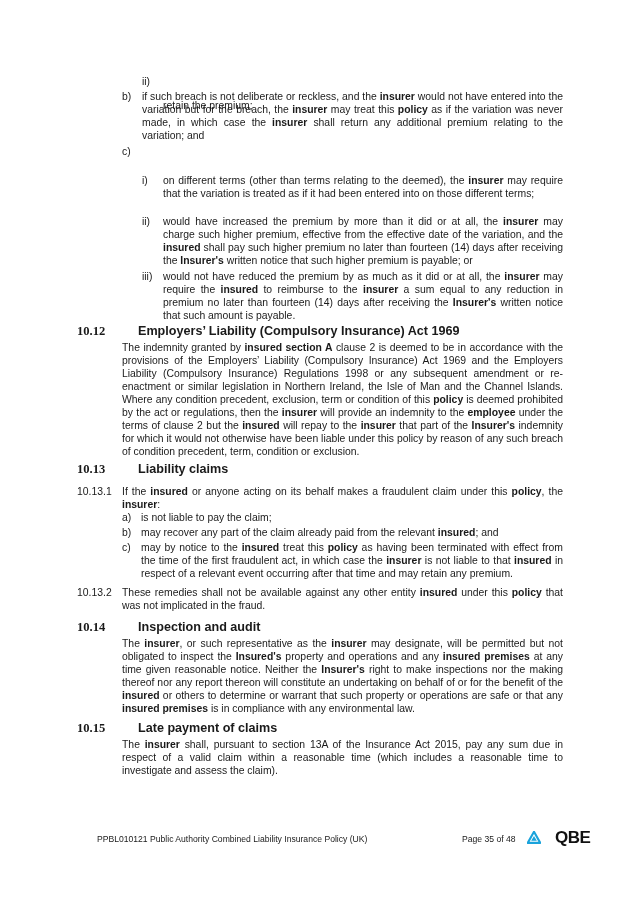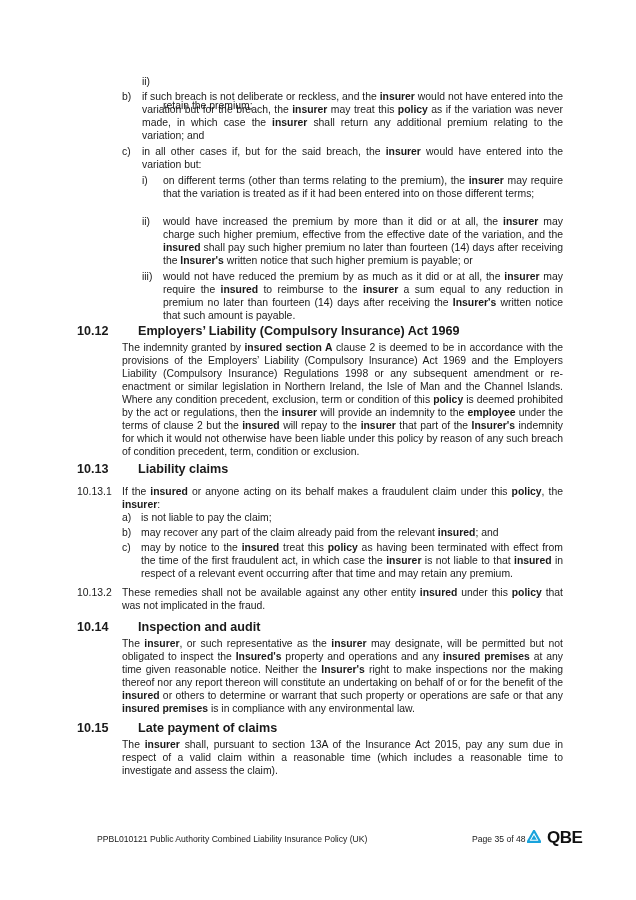--- a/index.html
+++ b/index.html
@@ -3,44 +3,43 @@
 <meta charset="utf-8">
 <style>
   html, body { margin: 0; padding: 0; background: #ffffff; }
   body { width: 636px; height: 900px; position: relative; overflow: hidden;
          font-family: "Liberation Sans", sans-serif; color: #1a1a1a; }
   .page { position: absolute; left: 0; top: 0; width: 636px; height: 900px; }
   .txt { font-size: 10.4px; line-height: 13px; text-align: justify; }
   .para { position: absolute; }
   .b { font-weight: bold; }
   .h2 { position: absolute; font-size: 12.6px; font-weight: bold; line-height: 16px; }
-  .h2 .num { position: absolute; left: 0; }
+  .h2 .num { position: absolute; left: 0; font-family: Liberation Serif, serif; }
   .h2 .ttl { position: absolute; left: 45px; white-space: nowrap; padding-left: 16px; }
   .marker { position: absolute; }
   .footer { position: absolute; font-size: 8.6px; line-height: 11px; top: 834px; white-space: nowrap; margin-left: 20px; }
-  .logo { position: absolute; left: 527px; top: 830px; display: flex; align-items: flex-start; gap: 6px; }
+  .logo { position: absolute; left: 527px; top: 830px; display: flex; align-items: center; gap: 14px; }
   .logo-mark { width: 14px; height: 14px; }
   .logo-text { font-size: 17px; font-weight: bold; letter-spacing: -0.5px; color: #111; line-height: 16px; }
 </style>
 </head>
 <body>
 
 <div class="page">
 
   <div class="txt marker" style="left:142px; top:75px;">ii)</div>
   <div class="txt para" style="left:163px; top:75px; width:400px;margin-top:24px;"><span>retain the premium;</span></div>
 
   <div class="txt marker" style="left:122px; top:90px;">b)</div>
   <div class="txt para" style="left:142px; top:90px; width:421px;"><span>if such breach is not deliberate or reckless, and the </span><span class="b">insurer</span><span> would not have entered into the variation but for the breach, the </span><span class="b">insurer</span><span> may treat this </span><span class="b">policy</span><span> as if the variation was never made, in which case the </span><span class="b">insurer</span><span> shall return any additional premium relating to the variation; and</span></div>
 
   <div class="txt marker" style="left:122px; top:145px;">c)</div>
-  <div class="txt para" style="left:142px; top:145px; width:421px;"><span>in all other cases if, but for the said breach, the </span><span class="b">insurer</span><span> would have entered into the variation but:</span></div>
 
   <div class="txt marker" style="left:142px; top:174px;">i)</div>
-  <div class="txt para" style="left:163px; top:174px; width:400px;"><span>on different terms (other than terms relating to the premium), the </span><span class="b">insurer</span><span> may require that the variation is treated as if it had been entered into on those different terms;</span></div>
+  <div class="txt para" style="left:163px; top:174px; width:400px;"><span>on different terms (other than terms relating to the deemed), the </span><span class="b">insurer</span><span> may require that the variation is treated as if it had been entered into on those different terms;</span></div>
 
   <div class="txt marker" style="left:142px; top:215px;">ii)</div>
   <div class="txt para" style="left:163px; top:215px; width:400px;"><span>would have increased the premium by more than it did or at all, the </span><span class="b">insurer</span><span> may charge such higher premium, effective from the effective date of the variation, and the </span><span class="b">insured</span><span> shall pay such higher premium no later than fourteen (14) days after receiving the </span><span class="b">Insurer's</span><span> written notice that such higher premium is payable; or</span></div>
 
   <div class="txt marker" style="left:142px; top:270px;">iii)</div>
   <div class="txt para" style="left:163px; top:270px; width:400px;"><span>would not have reduced the premium by as much as it did or at all, the </span><span class="b">insurer</span><span> may require the </span><span class="b">insured</span><span> to reimburse to the </span><span class="b">insurer</span><span> a sum equal to any reduction in premium no later than fourteen (14) days after receiving the </span><span class="b">Insurer's</span><span> written notice that such amount is payable.</span></div>
 
   <div class="h2" style="left:77px; top:323px; width:490px;">
     <span class="num">10.12</span>
     <span class="ttl">Employers’ Liability (Compulsory Insurance) Act 1969</span>
@@ -73,21 +72,21 @@
   </div>
   <div class="txt para" style="left:122px; top:637px; width:441px;"><span>The </span><span class="b">insurer</span><span>, or such representative as the </span><span class="b">insurer</span><span> may designate, will be permitted but not obligated to inspect the </span><span class="b">Insured's</span><span> property and operations and any </span><span class="b">insured premises</span><span> at any time given reasonable notice. Neither the </span><span class="b">Insurer's</span><span> right to make inspections nor the making thereof nor any report thereon will constitute an undertaking on behalf of or for the benefit of the </span><span class="b">insured</span><span> or others to determine or warrant that such property or operations are safe or that any </span><span class="b">insured premises</span><span> is in compliance with any environmental law.</span></div>
 
   <div class="h2" style="left:77px; top:720px; width:490px;">
     <span class="num">10.15</span>
     <span class="ttl">Late payment of claims</span>
   </div>
   <div class="txt para" style="left:122px; top:738px; width:441px;"><span>The </span><span class="b">insurer</span><span> shall, pursuant to section 13A of the Insurance Act 2015, pay any sum due in respect of a valid claim within a reasonable time (which includes a reasonable time to investigate and assess the claim).</span></div>
 
   <div class="footer" style="left:77px;">PPBL010121 Public Authority Combined Liability Insurance Policy (UK)</div>
-  <div class="footer" style="left:452px;">Page 35 of 48</div>
+  <div class="footer" style="left:442px;">Page 35 of 48</div>
   <div class="logo">
     <svg class="logo-mark" viewBox="0 0 20 20">
       <path d="M10 1 L19 17 L1 17 Z" fill="none" stroke="#1aa3dc" stroke-width="3" stroke-linejoin="round"></path>
       <path d="M10 7 L14 14 L6 14 Z" fill="#1aa3dc"></path>
     </svg>
     <span class="logo-text">QBE</span>
   </div>
 </div>
 
 </body></html>

